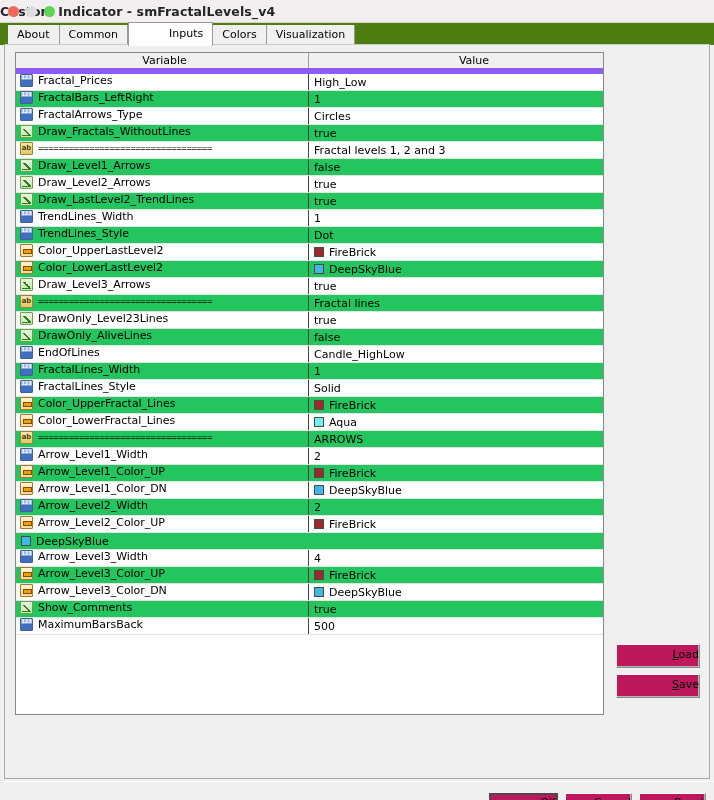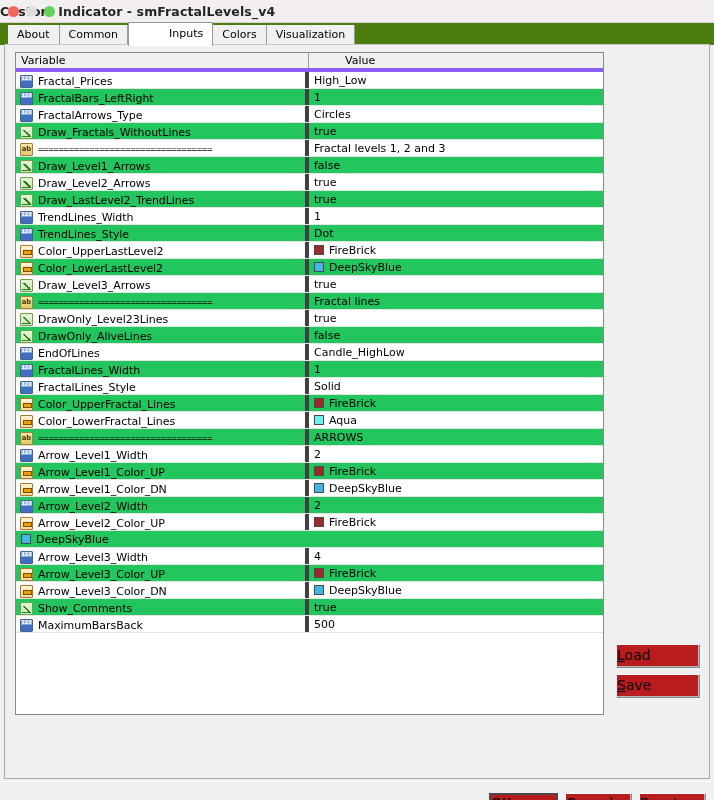--- a/index.html
+++ b/index.html
@@ -114,21 +114,22 @@
     height: 663px;
     box-sizing: border-box;
     background: #ffffff;
     border: 1px solid #888888;
     overflow: hidden;
   }
   .thead {
     display: flex;
     height: 15px;
     background: #f0f0f0;
-    border-bottom: 4px solid #8b5cf6;
+    border-bottom: 6px solid #8b5cf6;
+    text-align: center;
   }
   .th {
     font-size: 11px;
     line-height: 15px;
     padding-left: 5px;
     color: #000;
     box-sizing: border-box;
     overflow: hidden;
     white-space: nowrap;
   }
@@ -140,23 +141,23 @@
     display: flex;
     height: 17px;
     border-bottom: 1px solid #e3e3e3;
     box-sizing: border-box;
     background: #ffffff;
   }
   .row.alt { background: #22c55e; }
   .cell-var {
     width: 293px;
     box-sizing: border-box;
-    border-right: 4px solid #404040;
-    display: flex;
-    align-items: flex-end;
+    border-right: 1px solid #404040;
+    display: flex;
+    align-items: flex-start;
     padding-left: 4px;
     overflow: hidden;
     white-space: nowrap;
   }
   .cell-val {
     flex: 1;
     box-sizing: border-box;
     display: flex;
     align-items: center;
     padding-left: 5px;
@@ -266,28 +267,28 @@
 
   
   .sidebtns {
     position: absolute;
     left: 611px;
     top: 599px;
     width: 82px;
   }
   .btn {
     font-family: "DejaVu Sans", "Liberation Sans", sans-serif;
-    font-size: 14px;
-    background: #b91c1c;
+    font-size: 11px;
+    background: #be185d;
     border: 1px solid #8a8a8a;
     border-top-color: #ffffff;
     border-left-color: #f4f4f4;
     box-shadow: inset -1px -1px 0 #b5b5b5, 0 0 0 0 transparent;
     color: #000;
-    text-align: left;
+    text-align: right;
     cursor: default;
     padding: 0;
   }
   .sidebtns .btn {
     display: block;
     width: 82px;
     height: 22px;
     line-height: 20px;
     margin-bottom: 6px;
   }

